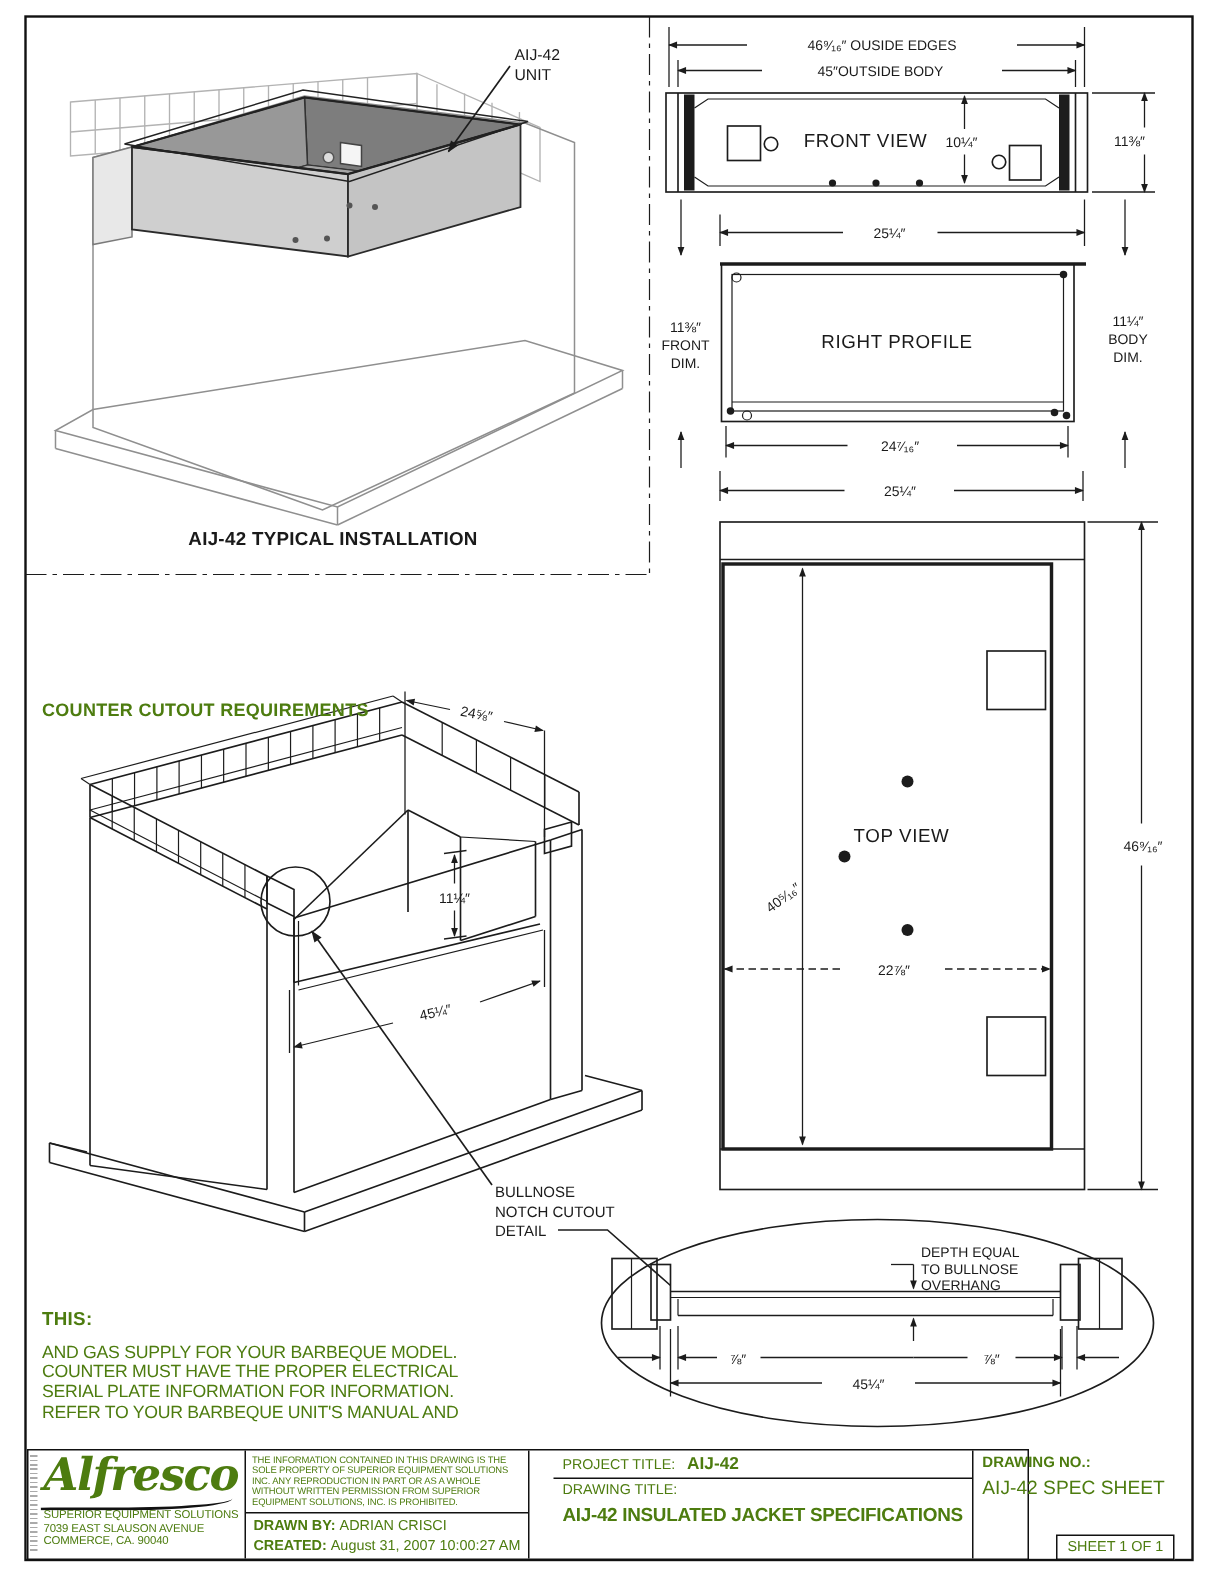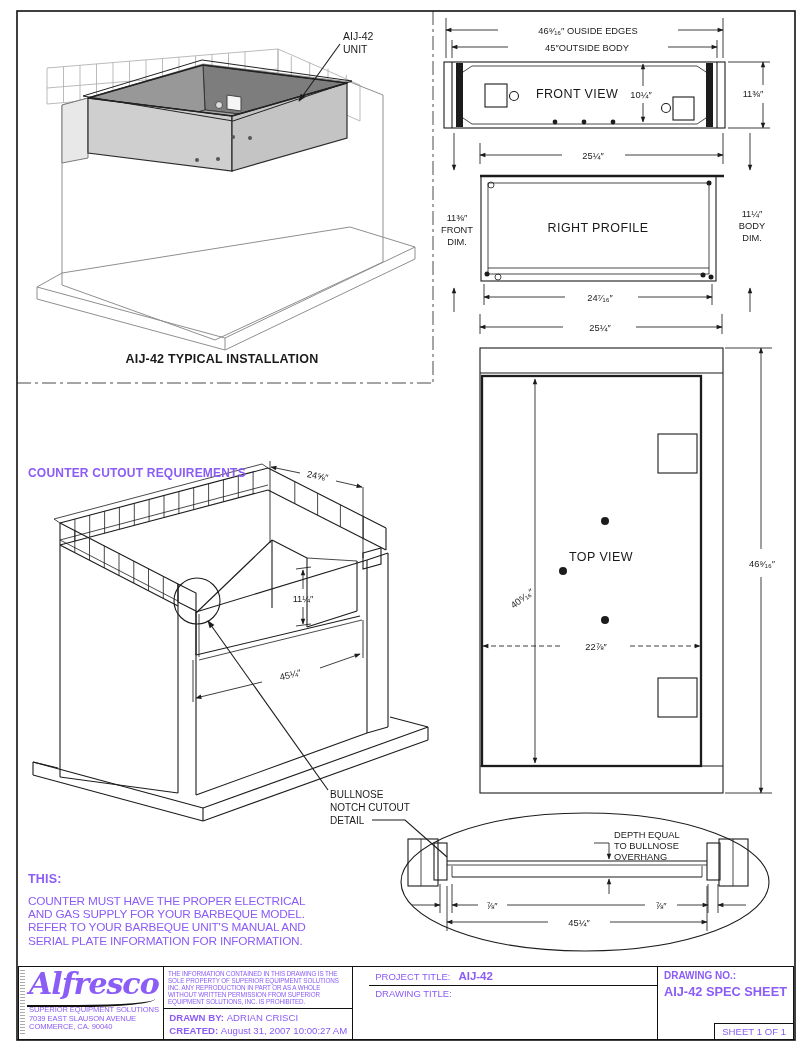--- a/index.html
+++ b/index.html
@@ -1,34 +1,34 @@
 <!DOCTYPE html>
 <html><head>
 <meta charset="utf-8">
 <style>
   html,body{margin:0;padding:0;background:#fff;}
   #page{position:relative;width:812px;height:1052px;background:#fff;overflow:hidden;
-        font-family:"Liberation Sans",sans-serif;color:#8b5cf6;}
+        font-family:"Liberation Sans",sans-serif;color:#4d7c0f;}
   svg{position:absolute;left:0;top:0;}
   svg text{font-family:"Liberation Sans",sans-serif;fill:#1a1a1a;}
   .ln{stroke:#1c1c1c;fill:none;stroke-width:1.1;}
   .thin{stroke:#1c1c1c;fill:none;stroke-width:0.8;}
   .thk{stroke:#1c1c1c;fill:none;stroke-width:2.3;}
   .dim{stroke:#1c1c1c;fill:none;stroke-width:0.85;}
   .gry{stroke:#b3b3b3;fill:none;stroke-width:0.9;}
   .gry2{stroke:#8f8f8f;fill:none;stroke-width:1;}
   text.d{font-size:9.3px;}
   text.d2{font-size:10px;}
   text.vt{font-size:12.5px;letter-spacing:.4px;}
   text.cap{font-size:12.5px;font-weight:bold;letter-spacing:.2px;}
   text.lbl{font-size:10.5px;}
   .hdr{position:absolute;font-weight:bold;font-size:12px;letter-spacing:.2px;}
   #note-text div{font-size:11.8px;line-height:13.2px;letter-spacing:-0.2px;white-space:nowrap;}
   
-  #tblock{position:absolute;left:18px;top:966px;width:776px;height:74px;border:1.6px solid #111;
+  #tblock{position:absolute;left:18px;top:966px;width:668px;height:74px;border:1.6px solid #111;
           box-sizing:border-box;display:flex;background:#fff;}
   .tb-col{box-sizing:border-box;height:100%;}
   #tb-logo{width:147px;border-right:1.6px solid #111;position:relative;padding:2px 4px 2px 10px;}
   #tb-mid{width:196px;border-right:1.6px solid #111;display:flex;flex-direction:column;align-items:flex-end;}
   #tb-proj{width:299px;border-right:1.6px solid #111;display:flex;flex-direction:column;margin-left:16px;}
   #tb-no{flex:1;position:relative;padding:3px 6px;}
   .legal{font-size:6.3px;line-height:7.1px;letter-spacing:-0.1px;padding:3px 4px;border-bottom:1.4px solid #111;flex:1;}
   .drawnrows{padding:2px 5px;font-size:9.6px;line-height:13px;white-space:nowrap;}
   .drawnrows b{font-weight:bold;}
   .tb-row1{border-bottom:1.4px solid #111;padding:3px 6px;font-size:9.5px;white-space:nowrap;height:19px;box-sizing:border-box;}
@@ -378,24 +378,24 @@
     <line x1="707" y1="886" x2="707" y2="931" class="dim"></line>
     <line x1="447" y1="922" x2="548" y2="922" class="dim" marker-start="url(#arr)"></line>
     <line x1="610" y1="922" x2="707" y2="922" class="dim" marker-end="url(#arr)"></line>
     <text class="d" x="579" y="926" text-anchor="middle">45¼″</text>
   </g>
 </svg>
 
 <div class="hdr" style="left:28px;top:430px;margin-top:36px;">COUNTER CUTOUT REQUIREMENTS</div>
 <div class="hdr" style="left:28px;top:872px;font-size:12.5px;">THIS:</div>
 <div id="note-text" style="position:absolute;left:28px;top:895px;">
+  <div>AND GAS SUPPLY FOR YOUR BARBEQUE MODEL.</div>
   <div>COUNTER MUST HAVE THE PROPER ELECTRICAL</div>
-  <div>AND GAS SUPPLY FOR YOUR BARBEQUE MODEL.</div>
+  <div>SERIAL PLATE INFORMATION FOR INFORMATION.</div>
   <div>REFER TO YOUR BARBEQUE UNIT'S MANUAL AND</div>
-  <div>SERIAL PLATE INFORMATION FOR INFORMATION.</div>
 </div>
 
 <div id="tblock">
   <div class="tb-col" id="tb-logo">
     <div id="microtext"></div>
     <div id="logo-script">Alfresco</div>
     <div id="logo-flourish"></div>
     <div class="addr">
       <div>SUPERIOR EQUIPMENT SOLUTIONS</div>
       <div>7039 EAST SLAUSON AVENUE</div>
@@ -406,22 +406,23 @@
     <div class="legal">THE INFORMATION CONTAINED IN THIS DRAWING IS THE SOLE PROPERTY OF SUPERIOR EQUIPMENT SOLUTIONS INC.  ANY  REPRODUCTION  IN  PART  OR  AS  A WHOLE WITHOUT  WRITTEN  PERMISSION  FROM  SUPERIOR EQUIPMENT  SOLUTIONS,  INC.  IS  PROHIBITED.</div>
     <div class="drawnrows">
       <div><b>DRAWN BY:</b>&nbsp;<span>ADRIAN CRISCI</span></div>
       <div><b>CREATED:</b>&nbsp;<span>August 31, 2007 10:00:27 AM</span></div>
     </div>
   </div>
   <div class="tb-col" id="tb-proj">
     <div class="tb-row1"><span>PROJECT TITLE:</span><b>AIJ-42</b></div>
     <div class="tb-row2">
       <div>DRAWING TITLE:</div>
+      <div class="big">AIJ-42 INSULATED JACKET SPECIFICATIONS</div>
     </div>
   </div>
   <div class="tb-col" id="tb-no">
     <div style="font-size:10px;font-weight:bold;">DRAWING NO.:</div>
-    <div style="font-size:12.8px;font-weight:bold;margin-top:3px;white-space:nowrap;">AIJ-42 SPEC SHEET</div>
+    <div style="font-size:12.8px;font-weight:normal;margin-top:3px;white-space:nowrap;">AIJ-42 SPEC SHEET</div>
     <div id="sheetbox">SHEET 1 OF 1</div>
   </div>
 </div>
 
 </div>
 
 </body></html>

